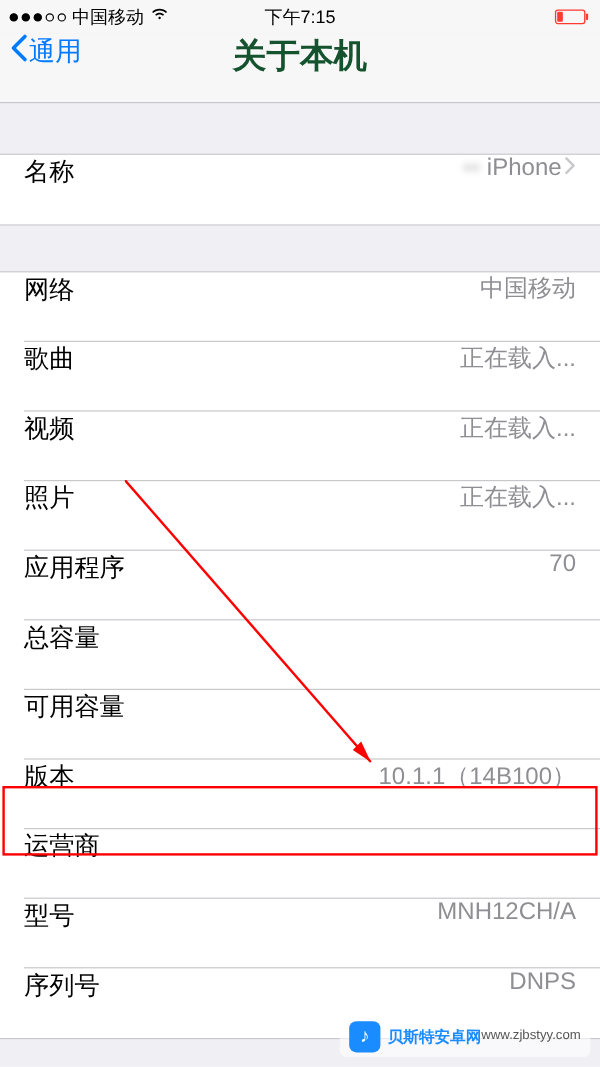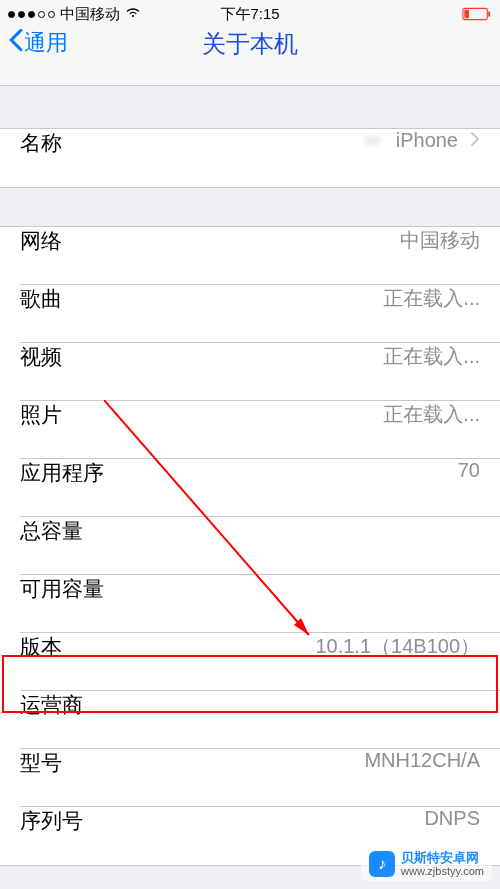--- a/index.html
+++ b/index.html
@@ -44,23 +44,23 @@
       align-items: center;
       color: #007aff;
       font-size: 22px;
       cursor: pointer;
     }
     .back-chevron svg { width: 16px; height: 24px; }
     .nav-title {
       position: absolute;
       left: 50%;
       transform: translateX(-50%);
-      font-size: 24px;
-      font-weight: 400;
-      color: #1d4ed8;
+      font-size: 28px;
+      font-weight: 700;
+      color: #14532d;
     }
     .section-spacer { height: 42px; }
     .section-spacer-small { height: 38px; }
     .list {
       background: #fff;
       border-top: 1px solid #c8c7cc;
       border-bottom: 1px solid #c8c7cc;
     }
     .row {
       display: flex;
@@ -81,21 +81,20 @@
     }
     .row-label {
       font-size: 21px;
       color: #000;
     }
     .row-value {
       font-size: 20px;
       color: #8e8e93;
       display: flex;
       align-items: center;
-      gap: 10px;
     }
     .chevron-right svg { width: 10px; height: 16px; }
     .chevron-right { color: #c7c7cc; margin-left: 2px; }
     .highlight-box {
       position: absolute;
       border: 2px solid #ff0000;
       pointer-events: none;
       z-index: 100;
     }
     .highlight-version {
@@ -130,21 +129,21 @@
       height: 26px;
       border-radius: 6px;
       background: #1a8cff;
       display: flex;
       align-items: center;
       justify-content: center;
       color: #fff;
       font-weight: bold;
       font-size: 16px;
     }
-    .watermark-text { display: flex; flex-direction: column; line-height: 1.1; }
+    .watermark-text { display: flex; line-height: 1.1; }
     .watermark-title { font-size: 13px; color: #1a8cff; font-weight: bold; }
     .watermark-url { font-size: 11px; color: #555; }
     .blur-spot {
       filter: blur(3px);
       color: #ccc;
       font-size: 20px;
       margin-right: 6px;
     }
   </style>
 </head>

